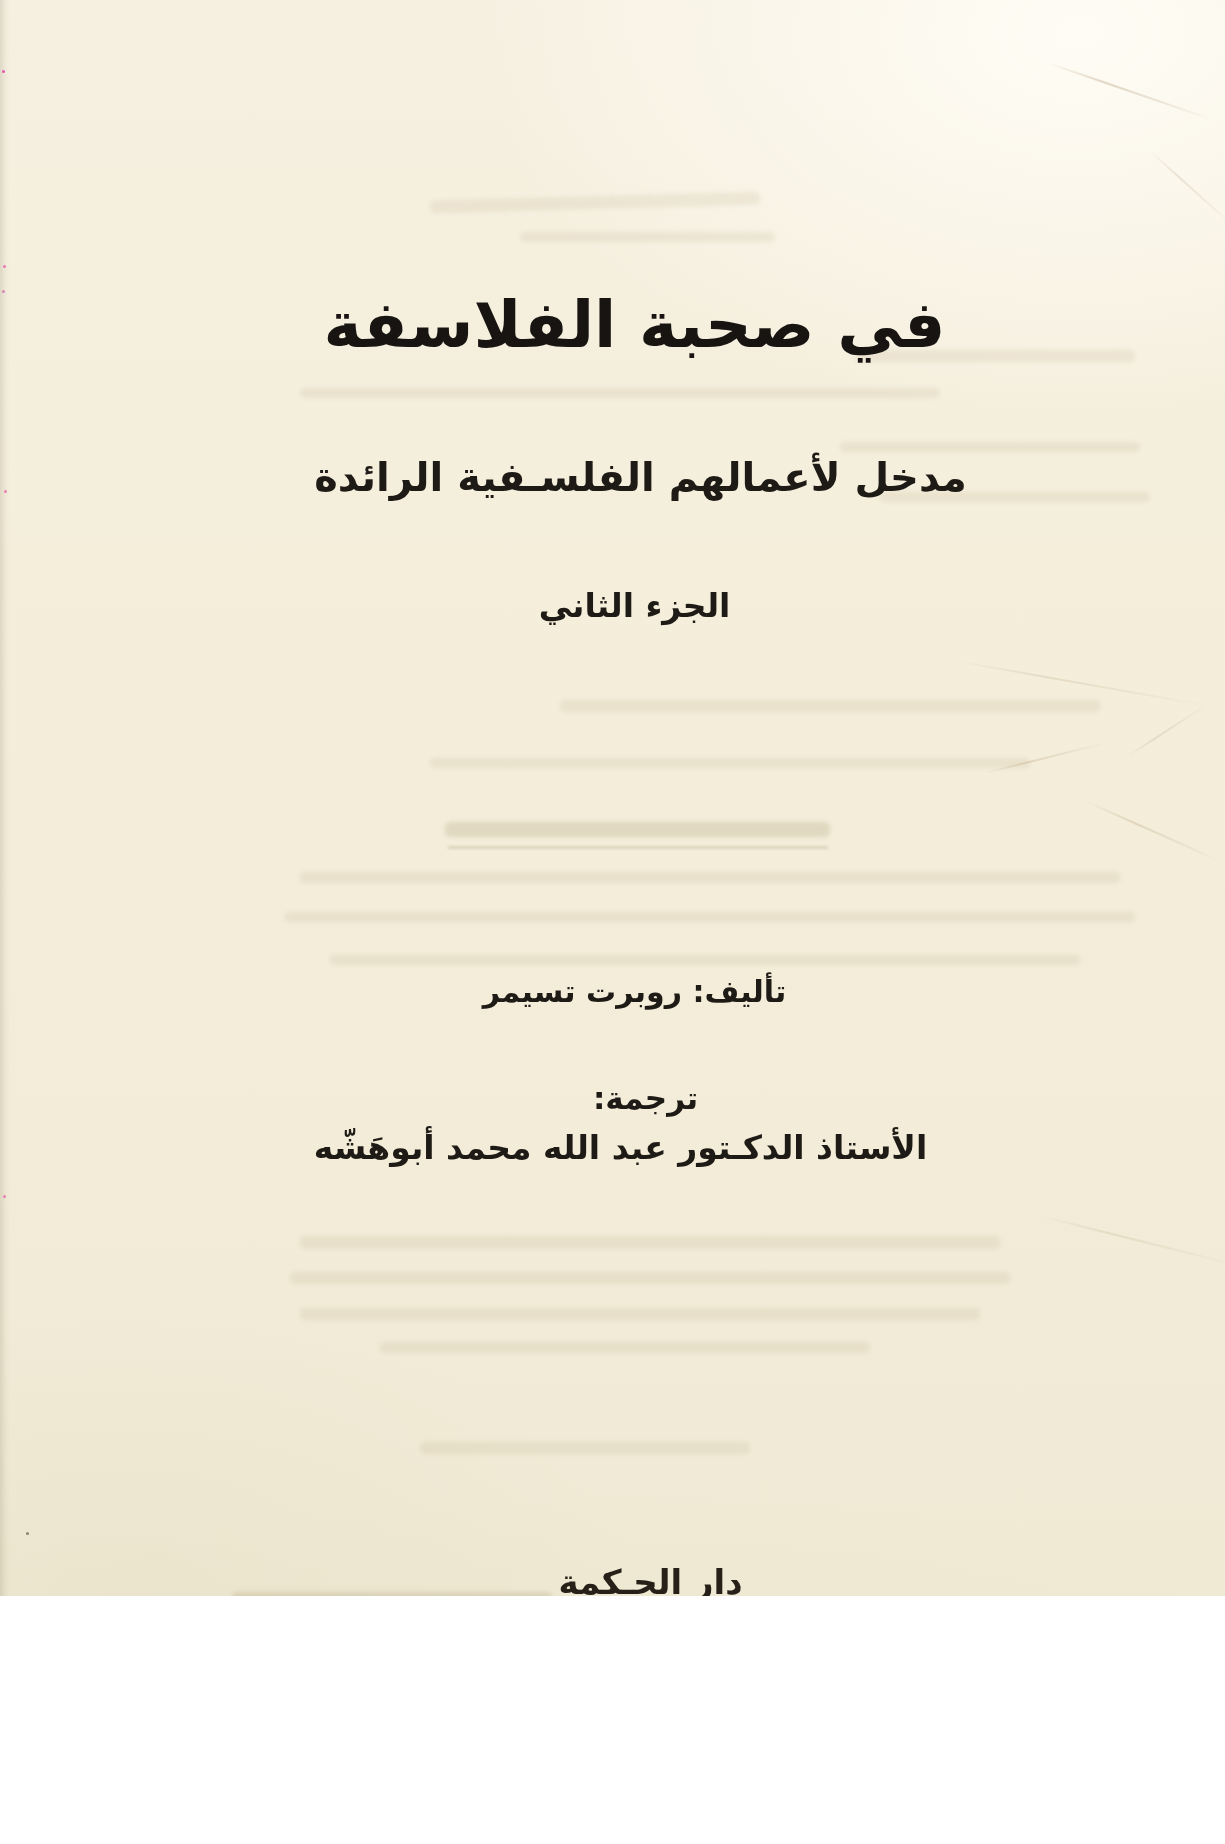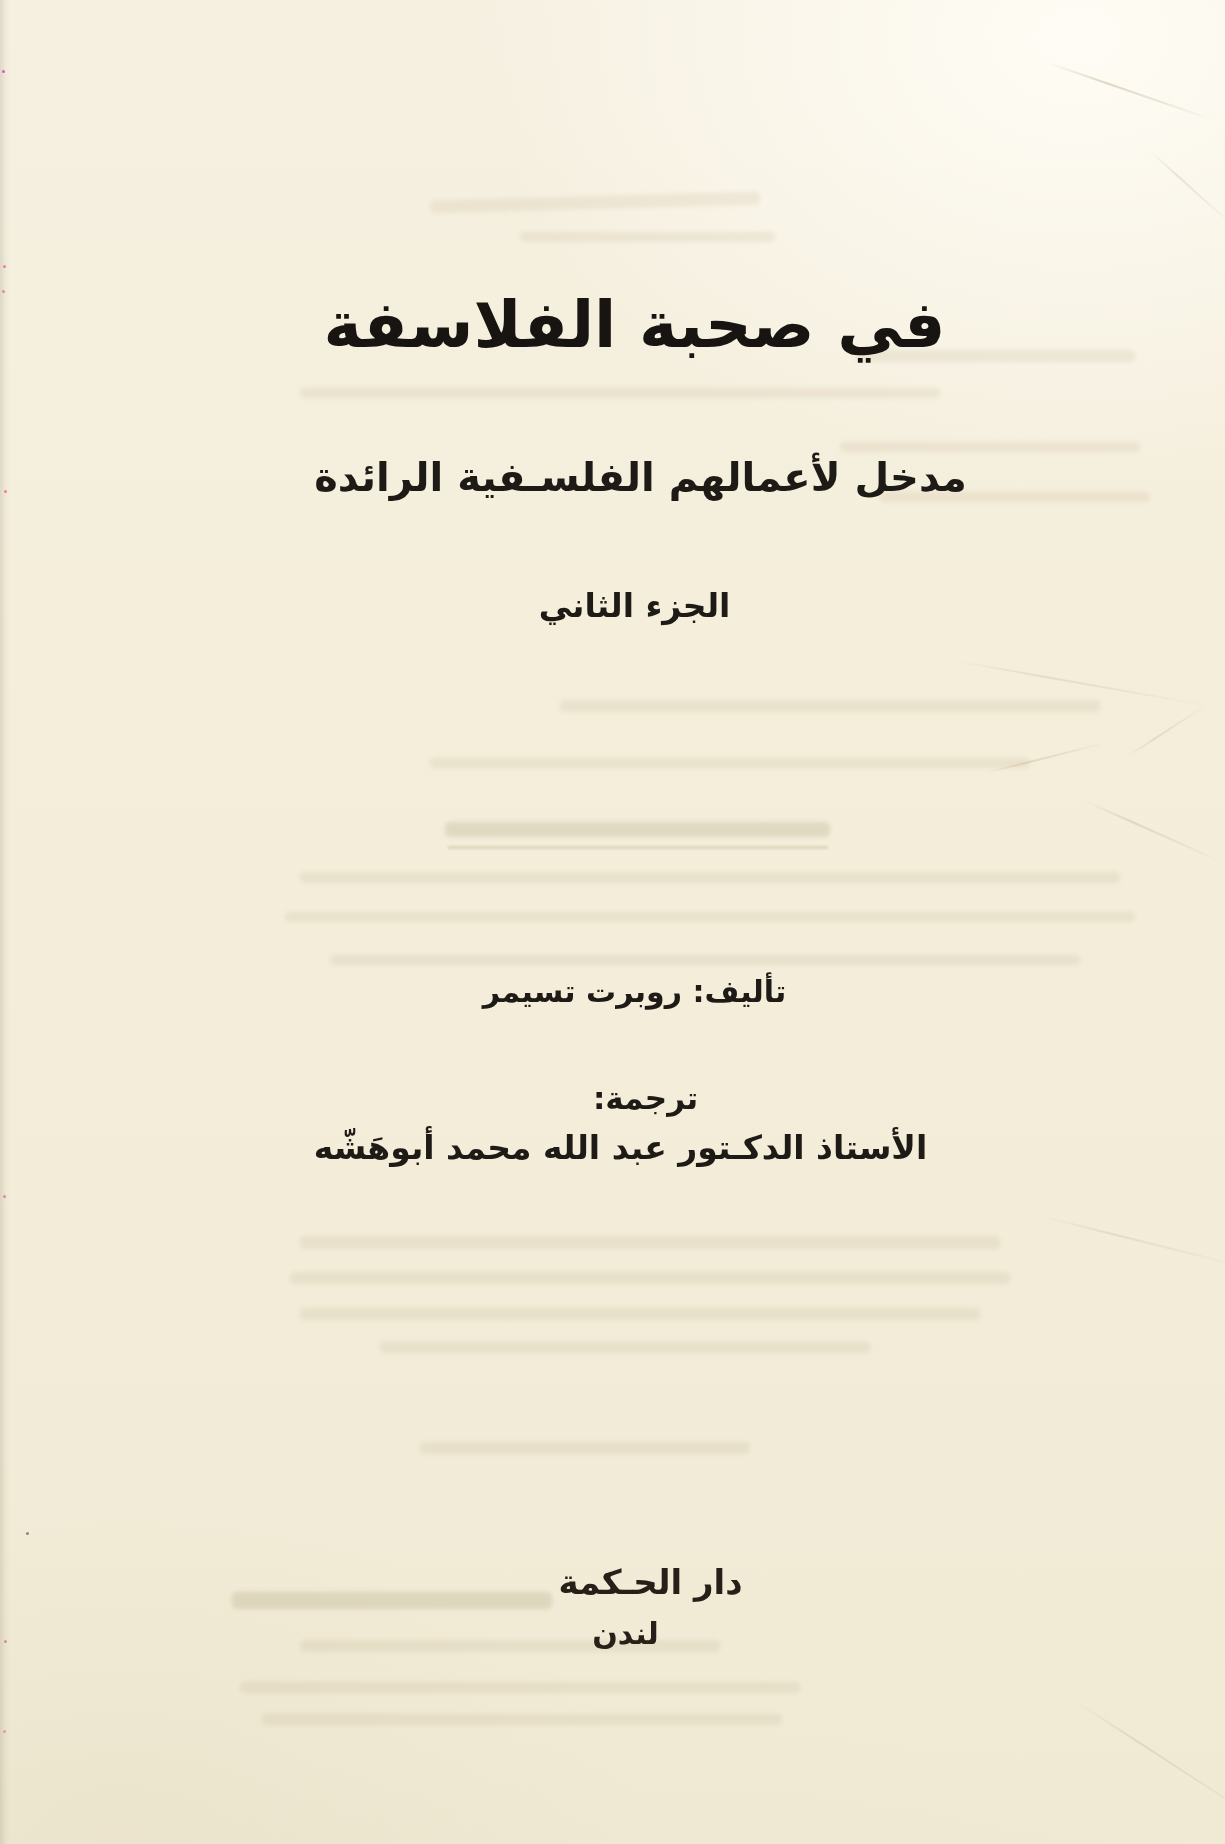--- a/index.html
+++ b/index.html
@@ -7,21 +7,21 @@
     padding: 0;
     width: 1225px;
     height: 1844px;
     overflow: hidden;
     font-family: "DejaVu Sans", sans-serif;
   }
 
   .page {
     position: relative;
     width: 1225px;
-    height: 1844px;
+    height: 1596px;
     background:
       radial-gradient(90% 45% at 88% 2%, rgba(255,253,246,0.95) 0%, rgba(255,253,246,0) 55%),
       radial-gradient(70% 30% at 10% 100%, rgba(224,213,184,0.28) 0%, rgba(224,213,184,0) 60%),
       radial-gradient(120% 40% at 50% 115%, rgba(226,215,186,0.30) 0%, rgba(226,215,186,0) 55%),
       linear-gradient(180deg, #f6f0e1 0%, #f4eedb 35%, #f2ecd8 70%, #f0ead5 100%);
     overflow: hidden;
   }
 
   
   .left-edge {

